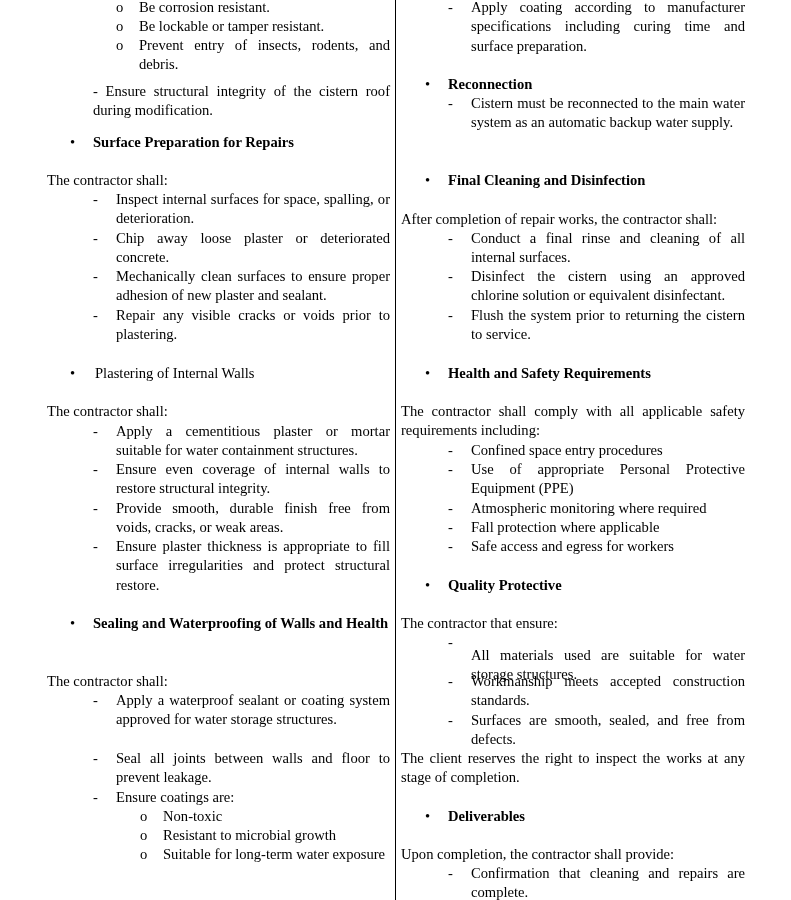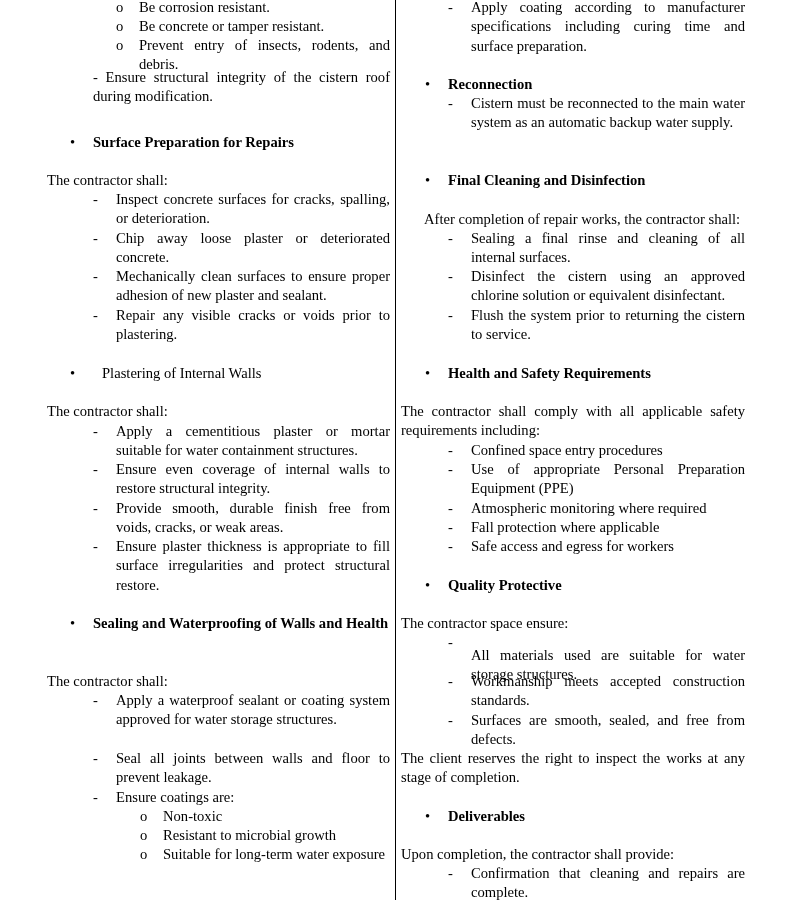--- a/index.html
+++ b/index.html
@@ -17,40 +17,40 @@
 </head>
 <body>
 
 <div class="divider"></div>
 
 <div>
 
   <span class="mark" style="left:116px;top:-2px">o</span>
   <span class="line" style="left:139px;top:-2px">Be corrosion resistant.</span>
   <span class="mark" style="left:116px;top:17px">o</span>
-  <span class="line" style="left:139px;top:17px">Be concrete or tamper resistant.</span>
+  <span class="line" style="left:139px;top:17px">Be lockable or tamper resistant.</span>
   <span class="mark" style="left:116px;top:36px">o</span>
   <div class="line j" style="left:139px;top:36px;width:251px">Prevent entry of insects, rodents, and debris.</div>
 
-  <div class="line" style="left:93px;top:68px;width:297px;white-space:normal;text-align:justify">- Ensure structural integrity of the cistern roof during modification.</div>
+  <div class="line" style="left:93px;top:82px;width:297px;white-space:normal;text-align:justify">- Ensure structural integrity of the cistern roof during modification.</div>
 
   <span class="mark" style="left:70px;top:133px">•</span>
   <span class="line b" style="left:93px;top:133px">Surface Preparation for Repairs</span>
   <span class="line" style="left:47px;top:171px">The contractor shall:</span>
   <span class="mark" style="left:93px;top:190px">-</span>
-  <div class="line" style="left:116px;top:190px;width:274px;white-space:normal;text-align:justify">Inspect concrete surfaces for cracks, spalling, or deterioration.</div>
+  <div class="line" style="left:116px;top:190px;width:274px;white-space:normal;text-align:justify">Inspect internal surfaces for space, spalling, or deterioration.</div>
   <span class="mark" style="left:93px;top:229px">-</span>
   <div class="line" style="left:116px;top:229px;width:274px;white-space:normal;text-align:justify">Chip away loose plaster or deteriorated concrete.</div>
   <span class="mark" style="left:93px;top:267px">-</span>
   <div class="line" style="left:116px;top:267px;width:274px;white-space:normal;text-align:justify">Mechanically clean surfaces to ensure proper adhesion of new plaster and sealant.</div>
   <span class="mark" style="left:93px;top:306px">-</span>
   <div class="line" style="left:116px;top:306px;width:274px;white-space:normal;text-align:justify">Repair any visible cracks or voids prior to plastering.</div>
 
   <span class="mark" style="left:70px;top:364px">•</span>
-  <span class="line" style="left:102px;top:364px">Plastering of Internal Walls</span>
+  <span class="line" style="left:95px;top:364px">Plastering of Internal Walls</span>
   <span class="line" style="left:47px;top:402px">The contractor shall:</span>
   <span class="mark" style="left:93px;top:422px">-</span>
   <div class="line" style="left:116px;top:422px;width:274px;white-space:normal;text-align:justify">Apply a cementitious plaster or mortar suitable for water containment structures.</div>
   <span class="mark" style="left:93px;top:460px">-</span>
   <div class="line" style="left:116px;top:460px;width:274px;white-space:normal;text-align:justify">Ensure even coverage of internal walls to restore structural integrity.</div>
   <span class="mark" style="left:93px;top:499px">-</span>
   <div class="line" style="left:116px;top:499px;width:274px;white-space:normal;text-align:justify">Provide smooth, durable finish free from voids, cracks, or weak areas.</div>
   <span class="mark" style="left:93px;top:537px">-</span>
   <div class="line" style="left:116px;top:537px;width:274px;white-space:normal;text-align:justify">Ensure plaster thickness is appropriate to fill surface irregularities and protect structural restore.</div>
 
@@ -75,45 +75,45 @@
   <span class="mark" style="left:448px;top:-2px">-</span>
   <div class="line" style="left:471px;top:-2px;width:274px;white-space:normal;text-align:justify">Apply coating according to manufacturer specifications including curing time and surface preparation.</div>
 
   <span class="mark" style="left:425px;top:75px">•</span>
   <span class="line b" style="left:448px;top:75px">Reconnection</span>
   <span class="mark" style="left:448px;top:94px">-</span>
   <div class="line" style="left:471px;top:94px;width:274px;white-space:normal;text-align:justify">Cistern must be reconnected to the main water system as an automatic backup water supply.</div>
 
   <span class="mark" style="left:425px;top:171px">•</span>
   <span class="line b" style="left:448px;top:171px">Final Cleaning and Disinfection</span>
-  <span class="line" style="left:424px;top:210px">After completion of repair works, the contractor shall:</span>
+  <span class="line" style="left:401px;top:210px">After completion of repair works, the contractor shall:</span>
   <span class="mark" style="left:448px;top:229px">-</span>
-  <div class="line" style="left:471px;top:229px;width:274px;white-space:normal;text-align:justify">Sealing a final rinse and cleaning of all internal surfaces.</div>
+  <div class="line" style="left:471px;top:229px;width:274px;white-space:normal;text-align:justify">Conduct a final rinse and cleaning of all internal surfaces.</div>
   <span class="mark" style="left:448px;top:267px">-</span>
   <div class="line" style="left:471px;top:267px;width:274px;white-space:normal;text-align:justify">Disinfect the cistern using an approved chlorine solution or equivalent disinfectant.</div>
   <span class="mark" style="left:448px;top:306px">-</span>
   <div class="line" style="left:471px;top:306px;width:274px;white-space:normal;text-align:justify">Flush the system prior to returning the cistern to service.</div>
 
   <span class="mark" style="left:425px;top:364px">•</span>
   <span class="line b" style="left:448px;top:364px">Health and Safety Requirements</span>
   <div class="line" style="left:401px;top:402px;width:344px;white-space:normal;text-align:justify">The contractor shall comply with all applicable safety requirements including:</div>
   <span class="mark" style="left:448px;top:441px">-</span>
   <span class="line" style="left:471px;top:441px">Confined space entry procedures</span>
   <span class="mark" style="left:448px;top:460px">-</span>
-  <div class="line" style="left:471px;top:460px;width:274px;white-space:normal;text-align:justify">Use of appropriate Personal Preparation Equipment (PPE)</div>
+  <div class="line" style="left:471px;top:460px;width:274px;white-space:normal;text-align:justify">Use of appropriate Personal Protective Equipment (PPE)</div>
   <span class="mark" style="left:448px;top:499px">-</span>
   <span class="line" style="left:471px;top:499px">Atmospheric monitoring where required</span>
   <span class="mark" style="left:448px;top:518px">-</span>
   <span class="line" style="left:471px;top:518px">Fall protection where applicable</span>
   <span class="mark" style="left:448px;top:537px">-</span>
   <span class="line" style="left:471px;top:537px">Safe access and egress for workers</span>
 
   <span class="mark" style="left:425px;top:576px">•</span>
   <span class="line b" style="left:448px;top:576px">Quality Protective</span>
-  <span class="line" style="left:401px;top:614px">The contractor space ensure:</span>
+  <span class="line" style="left:401px;top:614px">The contractor that ensure:</span>
   <span class="mark" style="left:448px;top:633px">-</span>
   <div class="line" style="left:471px;top:646px;width:274px;white-space:normal;text-align:justify">All materials used are suitable for water storage structures.</div>
   <span class="mark" style="left:448px;top:672px">-</span>
   <div class="line" style="left:471px;top:672px;width:274px;white-space:normal;text-align:justify">Workmanship meets accepted construction standards.</div>
   <span class="mark" style="left:448px;top:711px">-</span>
   <div class="line" style="left:471px;top:711px;width:274px;white-space:normal;text-align:justify">Surfaces are smooth, sealed, and free from defects.</div>
   <div class="line" style="left:401px;top:749px;width:344px;white-space:normal;text-align:justify">The client reserves the right to inspect the works at any stage of completion.</div>
 
   <span class="mark" style="left:425px;top:807px">•</span>
   <span class="line b" style="left:448px;top:807px">Deliverables</span>

